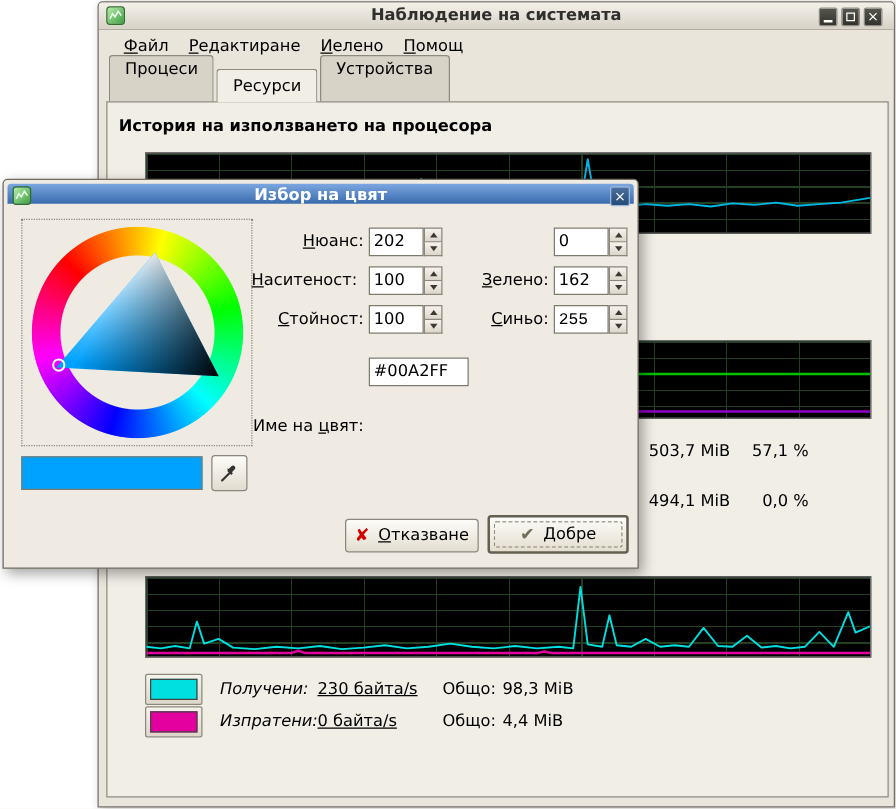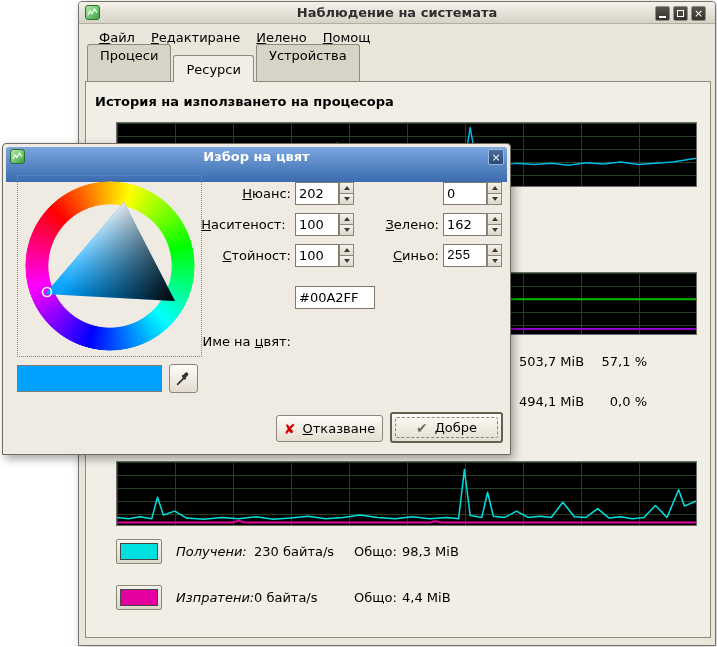--- a/index.html
+++ b/index.html
@@ -77,31 +77,31 @@
   .mem-amount { position:absolute; left:440px; width:85px; }
   .mem-pct { position:absolute; left:500px; width:68px; text-align:right; }
 
   .legend-row { position:absolute; left:37px; height:27px; display:flex; align-items:center; z-index:4; }
   .swatch-btn {
     width:46px; height:25px; background:linear-gradient(#f6f3ec,#ddd7ca);
     border:1px solid #8b877b; border-radius:2px; padding:3px; cursor:pointer;
   }
   .swatch-color { width:100%; height:100%; border:1px solid #444; }
   .legend-label { margin-left:14px; width:78px;font-style:italic; }
-  .legend-rate  { width:100px; }
+  .legend-rate  { width:100px;text-decoration:underline; }
   .legend-total-label { width:48px; }
 
   
   #color-dialog {
     left:2px; top:143px; width:509px; height:312px;
     background:#efebe2; border:1px solid #6f6b60; border-radius:4px 4px 0 0;
     box-shadow:3px 4px 10px rgba(0,0,0,.35); z-index:10;
   }
   .d-titlebar {
-    position:absolute; left:3px; right:3px; top:3px; height:35px;
+    position:absolute; left:3px; right:3px; top:3px; height:16px;
     background:linear-gradient(#7ba6e0,#3a6bad); border-radius:3px 3px 0 0;
   }
   .d-title {
     position:absolute; left:0; right:0; top:2px; text-align:center;
     color:#fff; font-weight:bold; font-size:13px;
   }
   .d-icon { left:4px; top:2px; }
   .d-close {
     position:absolute; right:3px; top:2px; width:16px; height:16px;
     background:linear-gradient(#4a6f9e,#274b77); border:1px solid #9db7d6;
@@ -228,21 +228,21 @@
 
   <div class="legend-row" style="top:536px;">
     <div class="swatch-btn">
       <div class="swatch-color" style="background-color: rgb(0, 224, 224);"></div>
     </div>
     <span class="legend-label">Получени:</span>
     <span class="legend-rate">230 байта/s</span>
     <span class="legend-total-label">Общо:</span>
     <span>98,3 MiB</span>
   </div>
-  <div class="legend-row" style="top:582px;">
+  <div class="legend-row" style="top:562px;">
     <div class="swatch-btn">
       <div class="swatch-color" style="background-color: rgb(228, 0, 158);"></div>
     </div>
     <span class="legend-label">Изпратени:</span>
     <span class="legend-rate">0 байта/s</span>
     <span class="legend-total-label">Общо:</span>
     <span>4,4 MiB</span>
   </div>
 </div>
 

